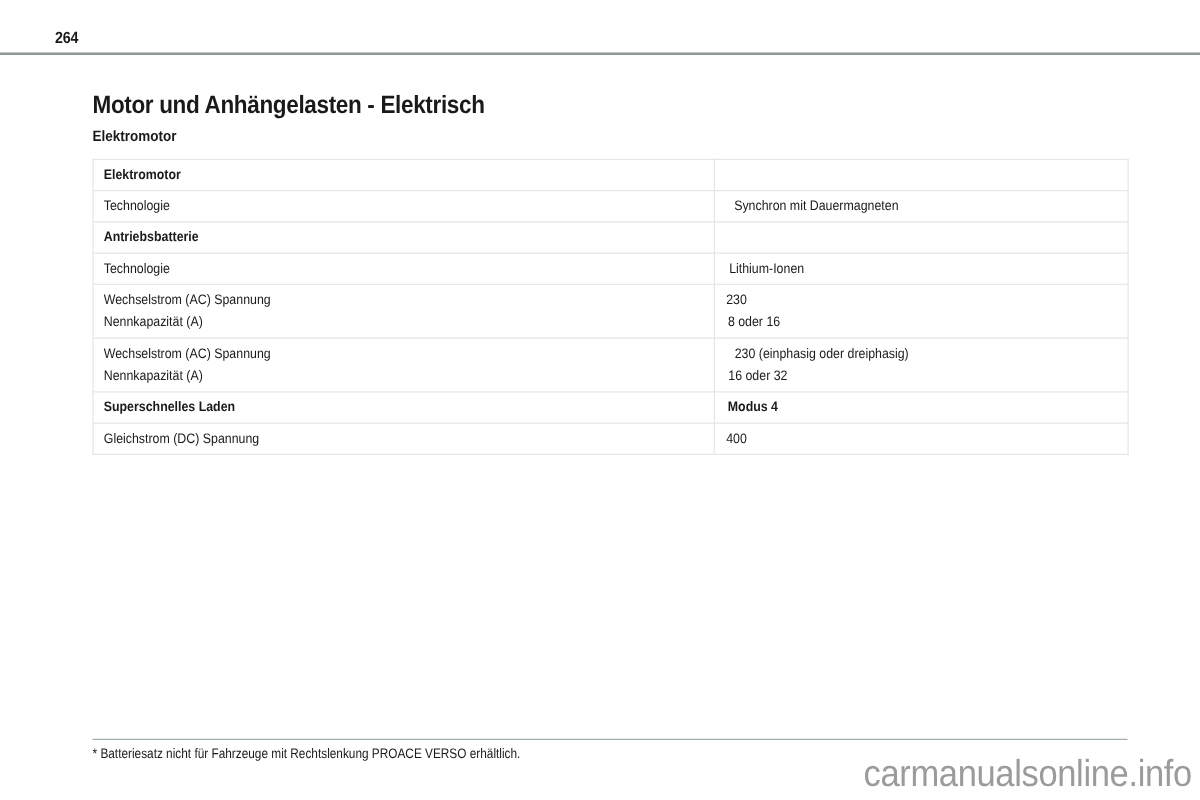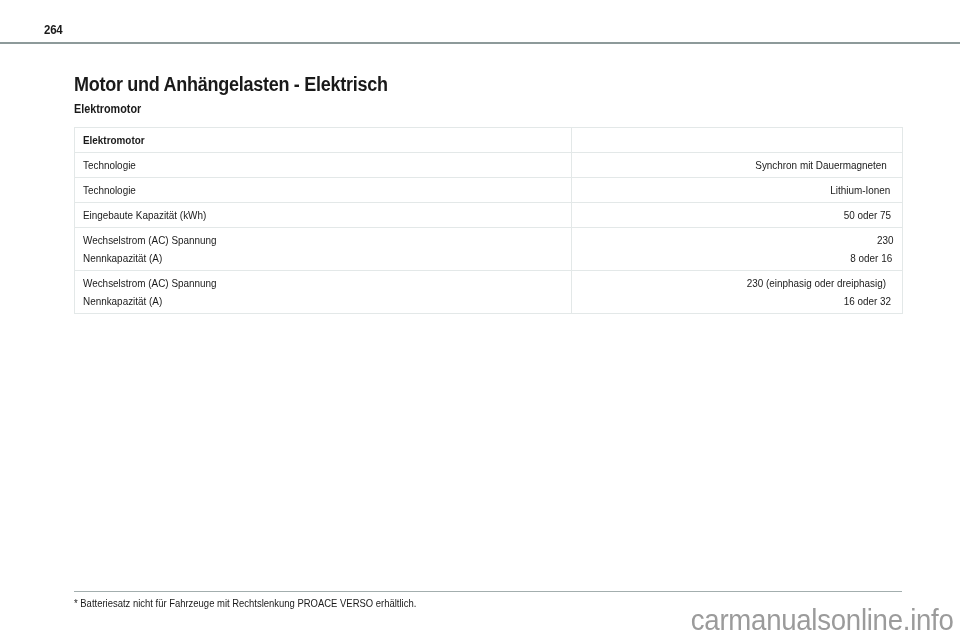--- a/index.html
+++ b/index.html
@@ -24,21 +24,21 @@
     }
     table.spec {
       position: absolute; left: 74px; top: 127px; width: 829px;
       border-collapse: collapse; font-size: 11px; table-layout: fixed;
     }
     table.spec td {
       border: 1.5px solid #e3e8e8; padding: 3px 8px 3px 8px; vertical-align: top;
       line-height: 18px; height: 16px;
     }
     table.spec td.label { width: 480px; text-align: left; }
-    table.spec td.value { text-align: right; }
+    table.spec td.value { text-align: left; }
     table.spec tr.group td { font-weight: bold; }
     .txt { display: inline-block; transform: scaleX(0.9); white-space: nowrap; }
     td.label .txt { transform-origin: left center; }
     td.value .txt { transform-origin: center center; }
     .line { display: block; }
     .footer-rule {
       position: absolute; left: 74px; top: 591px; width: 828px; height: 1px; background: #a3aeae;
     }
     .footnote {
       position: absolute; left: 74px; top: 597px; font-size: 11px;
@@ -69,34 +69,34 @@
         </td>
       </tr>
       <tr class="data">
         <td class="label">
           <span class="line"><span class="txt">Technologie</span></span>
         </td>
         <td class="value">
           <span class="line"><span class="txt">Synchron mit Dauermagneten</span></span>
         </td>
       </tr>
+      <tr class="group">
+        <td class="label">
+          <span class="line"><span class="txt">Antriebsbatterie</span></span>
+        </td>
+        <td class="value">
+          <span class="line"><span class="txt">&nbsp;</span></span>
+        </td>
+      </tr>
       <tr class="data">
         <td class="label">
           <span class="line"><span class="txt">Technologie</span></span>
         </td>
         <td class="value">
           <span class="line"><span class="txt">Lithium-Ionen</span></span>
-        </td>
-      </tr>
-      <tr class="data">
-        <td class="label">
-          <span class="line"><span class="txt">Eingebaute Kapazität (kWh)</span></span>
-        </td>
-        <td class="value">
-          <span class="line"><span class="txt">50 oder 75</span></span>
         </td>
       </tr>
       <tr class="data">
         <td class="label">
           <span class="line"><span class="txt">Wechselstrom (AC) Spannung</span></span>
           <span class="line"><span class="txt">Nennkapazität (A)</span></span>
         </td>
         <td class="value">
           <span class="line"><span class="txt">230</span></span>
           <span class="line"><span class="txt">8 oder 16</span></span>
@@ -105,18 +105,34 @@
       <tr class="data">
         <td class="label">
           <span class="line"><span class="txt">Wechselstrom (AC) Spannung</span></span>
           <span class="line"><span class="txt">Nennkapazität (A)</span></span>
         </td>
         <td class="value">
           <span class="line"><span class="txt">230 (einphasig oder dreiphasig)</span></span>
           <span class="line"><span class="txt">16 oder 32</span></span>
         </td>
       </tr>
+      <tr class="group">
+        <td class="label">
+          <span class="line"><span class="txt">Superschnelles Laden</span></span>
+        </td>
+        <td class="value">
+          <span class="line"><span class="txt">Modus 4</span></span>
+        </td>
+      </tr>
+      <tr class="data">
+        <td class="label">
+          <span class="line"><span class="txt">Gleichstrom (DC) Spannung</span></span>
+        </td>
+        <td class="value">
+          <span class="line"><span class="txt">400</span></span>
+        </td>
+      </tr>
     </tbody>
 </table>
 
 <div class="footer-rule"></div>
 <div class="footnote">* Batteriesatz nicht für Fahrzeuge mit Rechtslenkung PROACE VERSO erhältlich.</div>
 <div class="watermark">carmanualsonline.info</div>
 
 </body></html>

